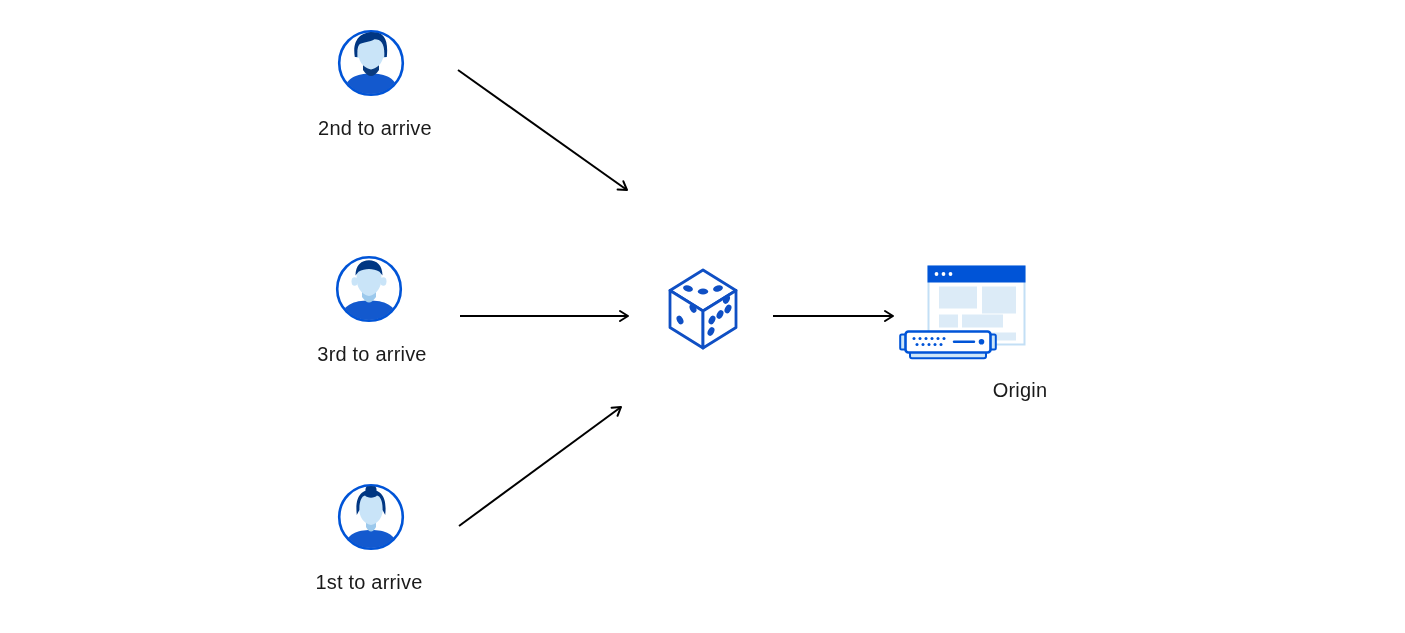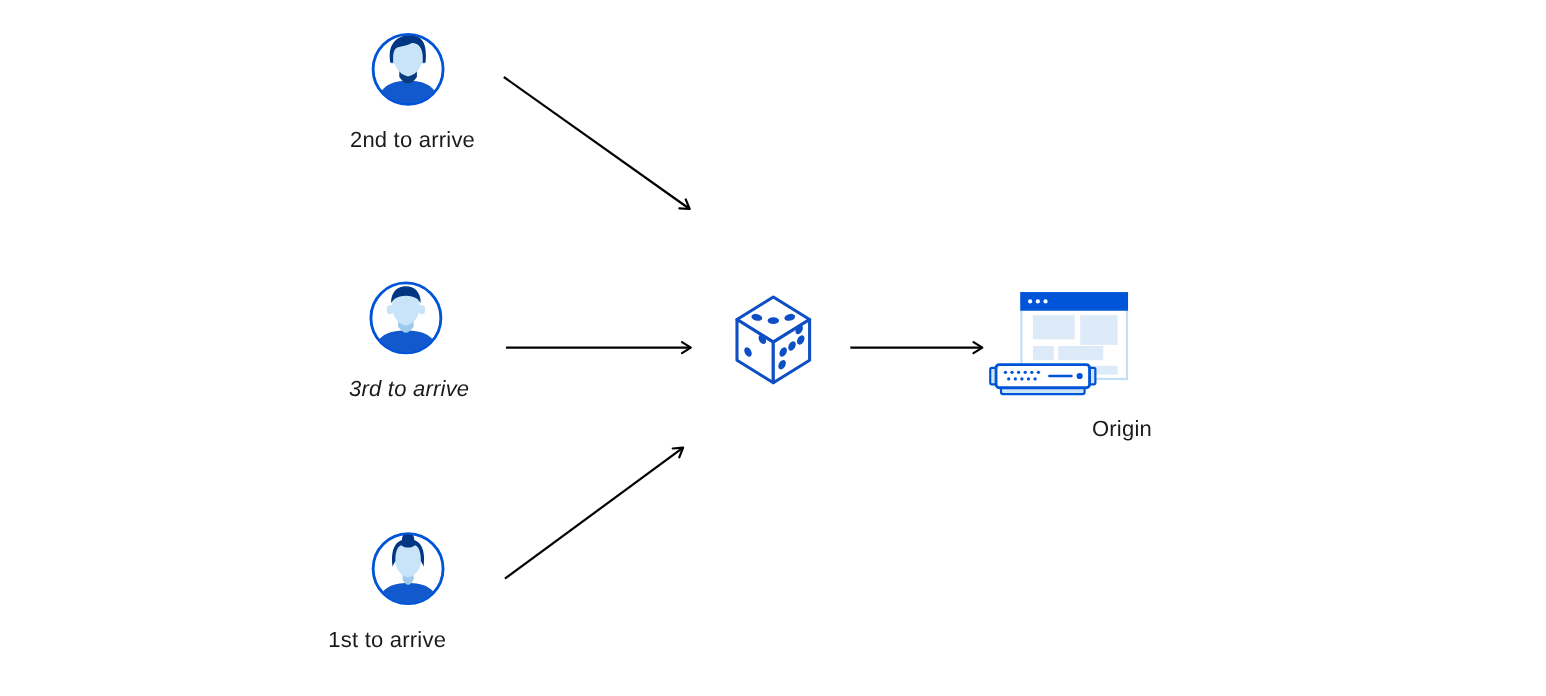--- a/index.html
+++ b/index.html
@@ -66,38 +66,38 @@
     <circle cx="34" cy="34" r="31.8" fill="#ffffff" stroke="#0054D7" stroke-width="2.6"></circle>
     <g clip-path="url(#clipB)">
       <path d="M4,68 C6,50 18,45.5 34,45.5 C50,45.5 62,50 64,68 Z" fill="#1359CE"></path>
       <path d="M27,34 L41,34 L41,42 Q37,47.5 34,47.5 Q31,47.5 27,42 Z" fill="#9CC9EC"></path>
       <ellipse cx="19.6" cy="26.5" rx="3.1" ry="4.2" fill="#C9E4F8"></ellipse>
       <ellipse cx="48.4" cy="26.5" rx="3.1" ry="4.2" fill="#C9E4F8"></ellipse>
       <path d="M21.5,23 C21.5,12 26.5,8 34,8 C41.5,8 46.5,12 46.5,23 C46.5,32 42,39.5 34,41 C26,39.5 21.5,32 21.5,23 Z" fill="#C9E4F8"></path>
       <path d="M20.5,20.5 C20.5,10 26.5,5.2 34,5.2 C41.5,5.2 47.5,10 47.5,20.5 L44.5,16.8 C38,13 30,13 23.5,16.8 Z" fill="#003682"></path>
     </g>
   </svg>
-  <div class="node-label" style="left:372px;top:342px;font-style:italic;">3rd to arrive</div>
+  <div class="node-label" style="left:372px;top:342px;">3rd to arrive</div>
 
   <svg class="abs" style="left:337px;top:483px;" width="68" height="68" viewBox="0 0 68 68">
     <defs>
         <clipPath id="clipC">
           <circle cx="34" cy="34" r="31"></circle>
         </clipPath>
       </defs>
     <circle cx="34" cy="34" r="31.8" fill="#ffffff" stroke="#0054D7" stroke-width="2.6"></circle>
     <g clip-path="url(#clipC)">
       <path d="M6,68 C8,51.5 19,47 34,47 C49,47 60,51.5 62,68 Z" fill="#1359CE"></path>
       <path d="M29,36 L39,36 L39,44 Q36.5,48.5 34,48.5 Q31.5,48.5 29,44 Z" fill="#9CC9EC"></path>
       <circle cx="34" cy="7" r="5.6" fill="#003682"></circle>
       <path d="M22,25 C22,13.5 27,9.5 34,9.5 C41,9.5 46,13.5 46,25 C46,33.5 41.5,40.5 34,42 C26.5,40.5 22,33.5 22,25 Z" fill="#C9E4F8"></path>
       <path d="M19.8,32 C17.5,12 25.5,7 34,7 C42.5,7 50.5,12 48.2,32 L45.6,27 C45.8,17.5 43,13.2 40,12.6 C37.8,15.4 30.2,15.4 28,12.6 C25,13.2 22.2,17.5 22.4,27 Z" fill="#003682"></path>
     </g>
   </svg>
-  <div class="node-label" style="left:352px;top:570px;">1st to arrive</div>
+  <div class="node-label" style="left:369px;top:570px;">1st to arrive</div>
 
   <svg class="abs" style="left:667px;top:268px;" width="72" height="82" viewBox="0 0 72 82">
     <g stroke="#0F4FC4" stroke-width="2.8" stroke-linejoin="round" fill="#ffffff">
       <polygon points="36,2 69,22.5 36,43 3,22.5"></polygon>
       <polygon points="3,22.5 36,43 36,80 3,59.5"></polygon>
       <polygon points="69,22.5 36,43 36,80 69,59.5"></polygon>
     </g>
     <g fill="#0F4FC4">
 
       <ellipse cx="21" cy="20.5" rx="5" ry="3" transform="rotate(14 21 20.5)"></ellipse>

